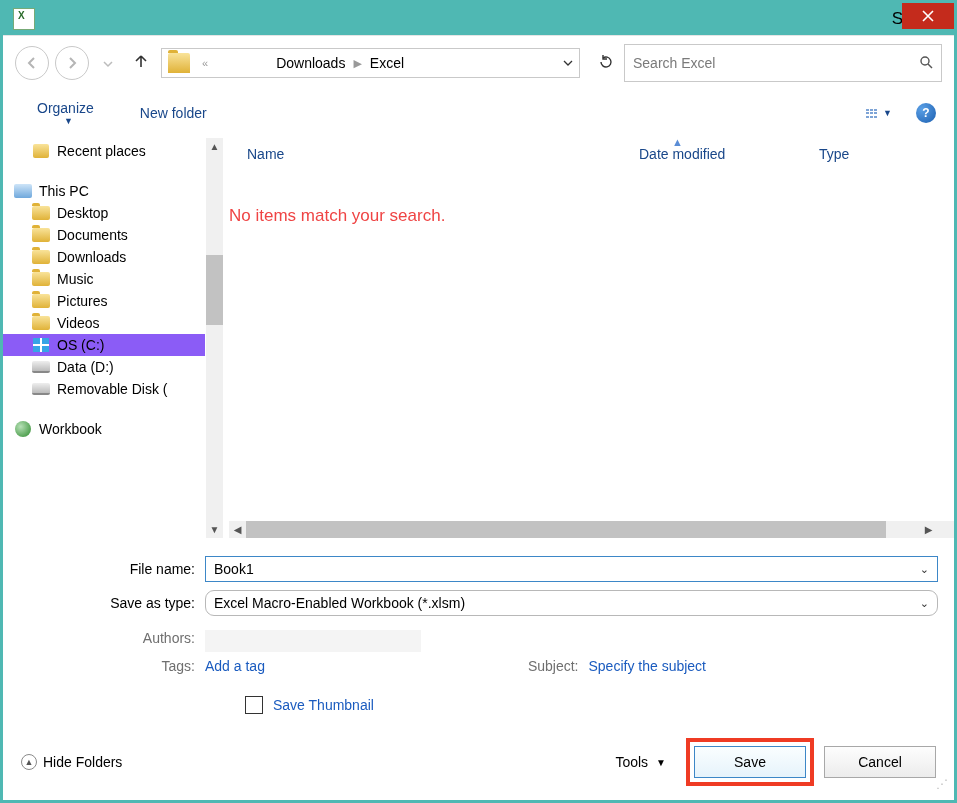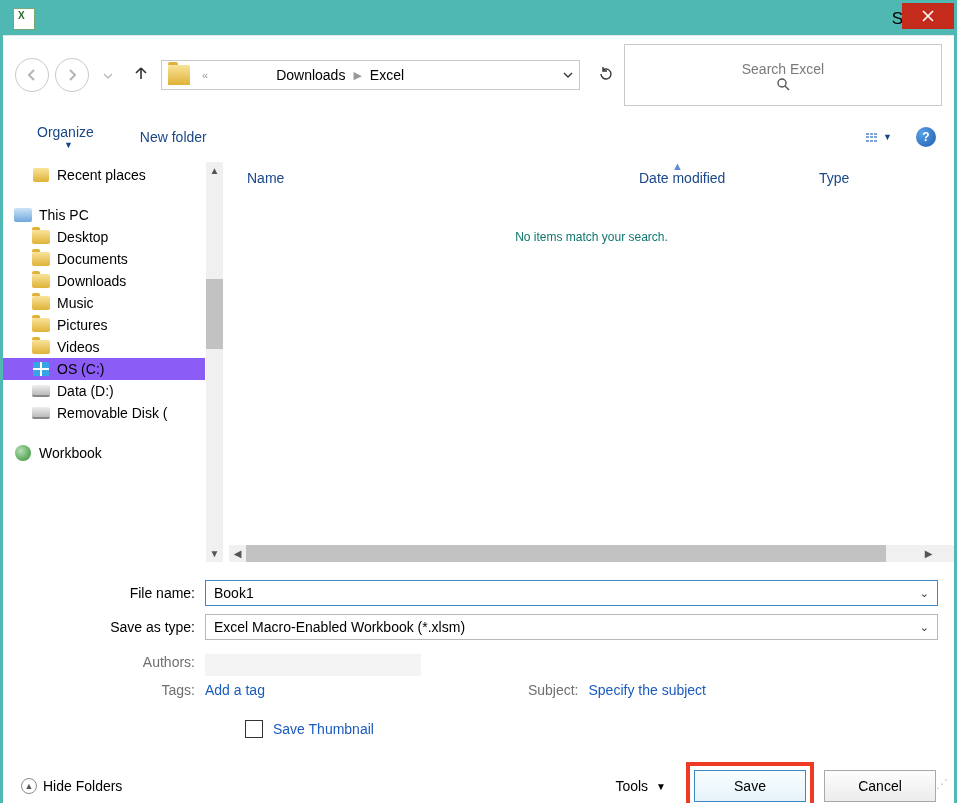--- a/index.html
+++ b/index.html
@@ -95,23 +95,22 @@
   }
   .pathbox .chev{ color:#999; padding:0 6px; font-size:11px;}
   .pathbox .seg{ color:#000; padding:0 2px;}
   .pathbox .dd{ color:#555; padding:0 6px; margin-left:auto;}
   .refresh{ color:#333; font-size:14px; padding:0 10px;}
   .searchbox{
     width:300px; height:28px;
     border:1px solid #c9c9c9;
     display:flex; align-items:center;
     color:#7a7a7a;
-    padding:16px 8px;
+    padding:4px 8px;
     justify-content:space-between;
-    flex-direction:column;
   }
   .toolbar {
     display:flex;
     align-items:center;
     padding:4px 18px 6px 26px;
   }
   .toolbar .tbtn {
     color:#19478a;
     padding:6px 8px;
     display:flex; align-items:center;flex-direction:column;
@@ -186,24 +185,23 @@
     padding:8px 10px 8px 18px;
     color:#19478a;
     position:relative;
   }
   .colheads .col{padding-right:20px;}
   .colheads .sortmark{
     position:absolute; left:443px; top:-2px;
     color:#5a8dd6; font-size:11px;
   }
   .empty-msg{
-    text-align:center;
-    color:#0f766e;
+    color:#ef4444;
     padding-top:36px;
-    font-size:12px;
+    font-size:17px;
   }
   .hscroll{
     position:absolute; left:6px; right:0; bottom:0; height:17px;
     display:flex; align-items:center;
   }
   .hscroll .sbtn{width:17px;height:17px;background:#f0f0f0;color:#555;font-size:10px;display:flex;align-items:center;justify-content:center;}
   .hscroll .track{flex:1;height:17px;background:#f0f0f0;}
   .hscroll .thumb{width:640px;height:17px;background:#c2c2c2;}
   .vgap{width:17px;height:17px;background:#f0f0f0;}
   .form{
@@ -225,21 +223,21 @@
   .combo{
     border:1px solid #3d87c7;
     height:26px;
     display:flex;
     align-items:center;
     padding:0 8px;
     justify-content:space-between;
     width:100%;
     box-sizing:border-box;
   }
-  .combo.type{ border-color:#b8b8b8;}
+  .combo.type{ border-color:#b8b8b8;border-radius:9px;}
   .combo .dd{color:#333;font-size:11px;}
   .metarow{
     display:flex;
     margin-top:14px;
   }
   .metacol{flex:1; display:flex;}
   .metalabel{
     width:176px; text-align:right; color:#6f6f6f;
     padding-right:10px;
   }

